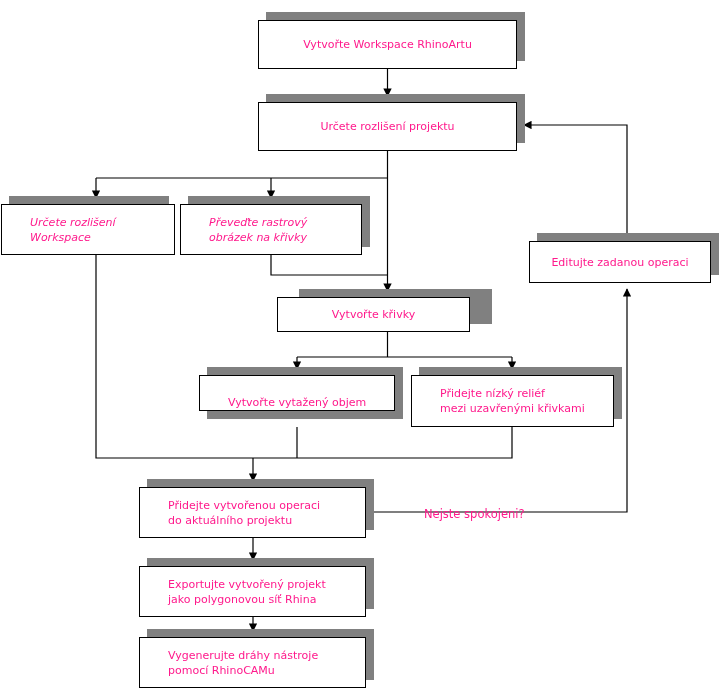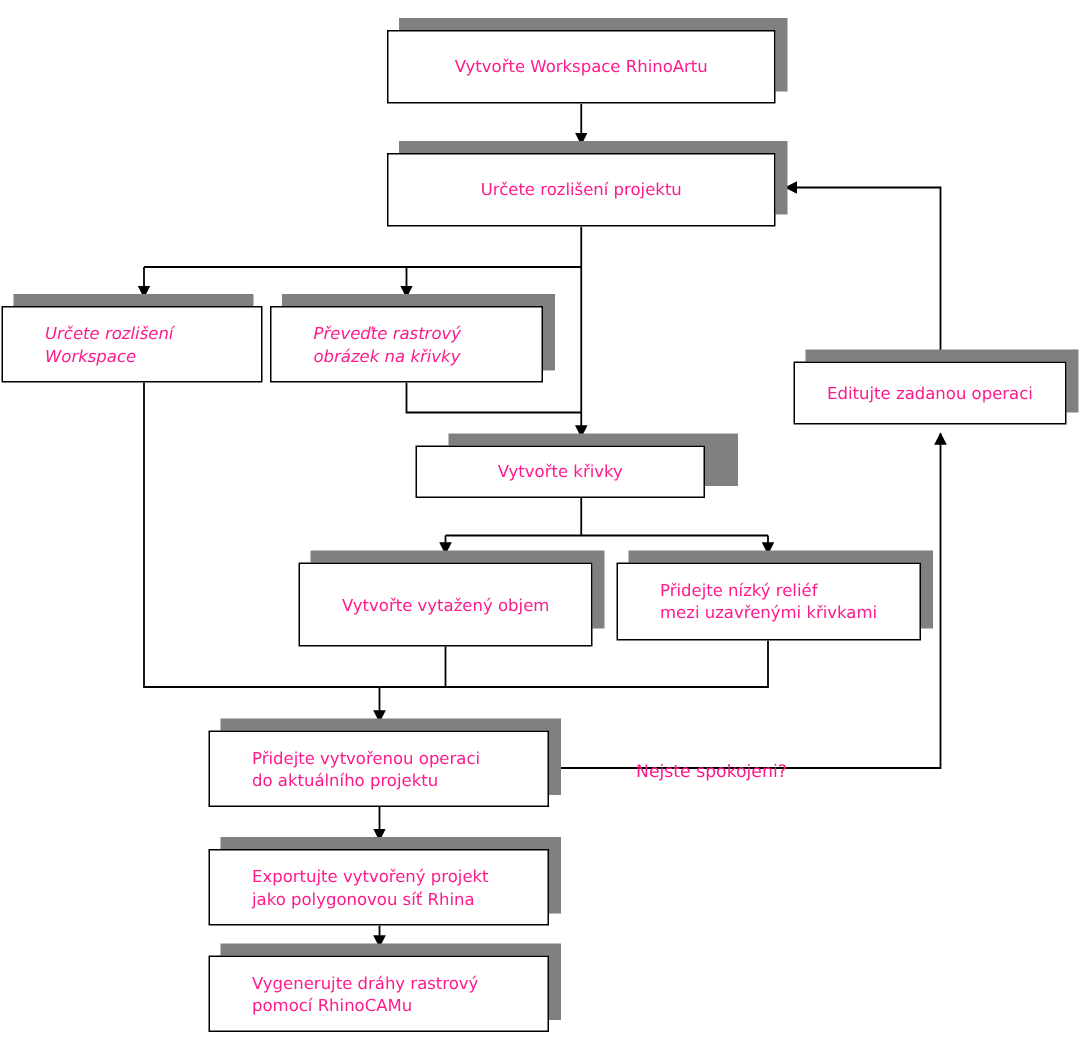--- a/index.html
+++ b/index.html
@@ -153,21 +153,21 @@
       <span class="ln">Editujte zadanou operaci</span>
     </div>
   </div>
 
   <div class="node" style="left:277px;top:297px;width:193px;height:35px;">
     <div class="lines">
       <span class="ln">Vytvořte křivky</span>
     </div>
   </div>
 
-  <div class="node lefttext" style="left:199px;top:375px;width:196px;height:56px;">
+  <div class="node lefttext" style="left:199px;top:375px;width:196px;height:36px;justify-content:flex-end;">
     <div class="lines">
       <span class="ln">Vytvořte vytažený objem</span>
     </div>
   </div>
 
   <div class="node lefttext" style="left:411px;top:375px;width:203px;height:52px;">
     <div class="lines">
       <span class="ln">Přidejte nízký reliéf</span>
       <span class="ln">mezi uzavřenými křivkami</span>
     </div>
@@ -182,20 +182,20 @@
 
   <div class="node lefttext" style="left:139px;top:566px;width:227px;height:51px;">
     <div class="lines">
       <span class="ln">Exportujte vytvořený projekt</span>
       <span class="ln">jako polygonovou síť Rhina</span>
     </div>
   </div>
 
   <div class="node lefttext" style="left:139px;top:637px;width:227px;height:51px;">
     <div class="lines">
-      <span class="ln">Vygenerujte dráhy rastrový</span>
+      <span class="ln">Vygenerujte dráhy nástroje</span>
       <span class="ln">pomocí RhinoCAMu</span>
     </div>
   </div>
 
   <div class="edge-label" style="left:424px;top:495px;margin-top:12px;">Nejste spokojeni?</div>
 
 </div>
 
 </body></html>

